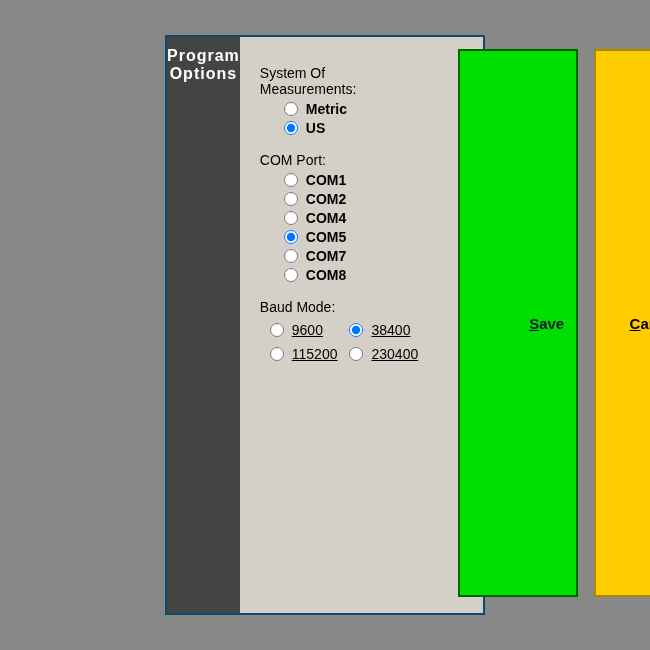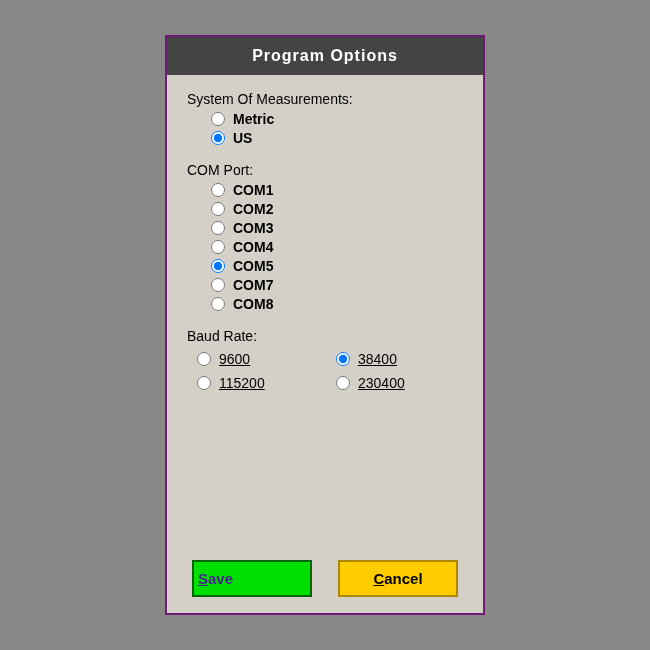--- a/index.html
+++ b/index.html
@@ -10,40 +10,41 @@
       align-items: center;
       justify-content: center;
       width: 650px;
       height: 650px;
       font-family: Arial, sans-serif;
       font-size: 14px;
     }
 
     .dialog {
       background: #d4d0c8;
-      border: 2px solid #701a75;
+      border: 2px solid #0c4a6e;
       width: 320px;
       min-height: 580px;
       display: flex;
-      flex-direction: column;
+      flex-direction: row;
     }
 
     .title-bar {
       background: #444;
       color: white;
       text-align: center;
       padding: 10px 0;
       font-size: 16px;
       font-weight: bold;
       letter-spacing: 1px;
     }
 
     .content {
       padding: 16px 20px;
       flex: 1;
+      margin-top: 12px;
     }
 
     .section-label {
       font-size: 14px;
       font-weight: normal;
       margin-bottom: 4px;
       color: #000;
     }
 
     .section {
@@ -101,27 +102,27 @@
     .footer {
       display: flex;
       justify-content: space-around;
       padding: 12px 20px 16px;
       gap: 16px;
     }
 
     .btn-save {
       background: #00e000;
       border: 2px solid #006600;
-      color: #4c1d95;
+      color: #0f172a;
       font-size: 15px;
       font-weight: bold;
-      padding: 8px 4px;
+      padding: 8px 12px;
       width: 120px;
       cursor: pointer;
-      text-align: left;
+      text-align: right;
     }
 
     .btn-cancel {
       background: #ffcc00;
       border: 2px solid #aa8800;
       color: #000;
       font-size: 15px;
       font-weight: bold;
       padding: 8px 0;
       width: 120px;
@@ -155,43 +156,39 @@
       <div class="section-label">COM Port:</div>
       <div class="radio-row">
         <input type="radio" id="com1" name="comport" value="COM1" style="">
         <label for="com1">COM1</label>
       </div>
       <div class="radio-row">
         <input type="radio" id="com2" name="comport" value="COM2" style="">
         <label for="com2">COM2</label>
       </div>
       <div class="radio-row">
-        <input type="radio" id="com3" name="comport" value="COM3" style="">
-        <label for="com3">COM3</label>
-      </div>
-      <div class="radio-row">
         <input type="radio" id="com4" name="comport" value="COM4" style="">
         <label for="com4">COM4</label>
       </div>
       <div class="radio-row">
         <input type="radio" id="com5" name="comport" value="COM5" checked="" style="">
         <label for="com5">COM5</label>
       </div>
       <div class="radio-row">
         <input type="radio" id="com7" name="comport" value="COM7" style="">
         <label for="com7">COM7</label>
       </div>
       <div class="radio-row">
         <input type="radio" id="com8" name="comport" value="COM8" style="">
         <label for="com8">COM8</label>
       </div>
     </div>
 
     <div class="section">
-      <div class="section-label">Baud Rate:</div>
+      <div class="section-label">Baud Mode:</div>
       <div class="baud-grid">
         <div class="baud-row">
           <input type="radio" id="baud9600" name="baudrate" value="9600" style="">
           <label for="baud9600">9600</label>
         </div>
         <div class="baud-row">
           <input type="radio" id="baud38400" name="baudrate" value="38400" checked="" style="">
           <label for="baud38400">38400</label>
         </div>
         <div class="baud-row">

